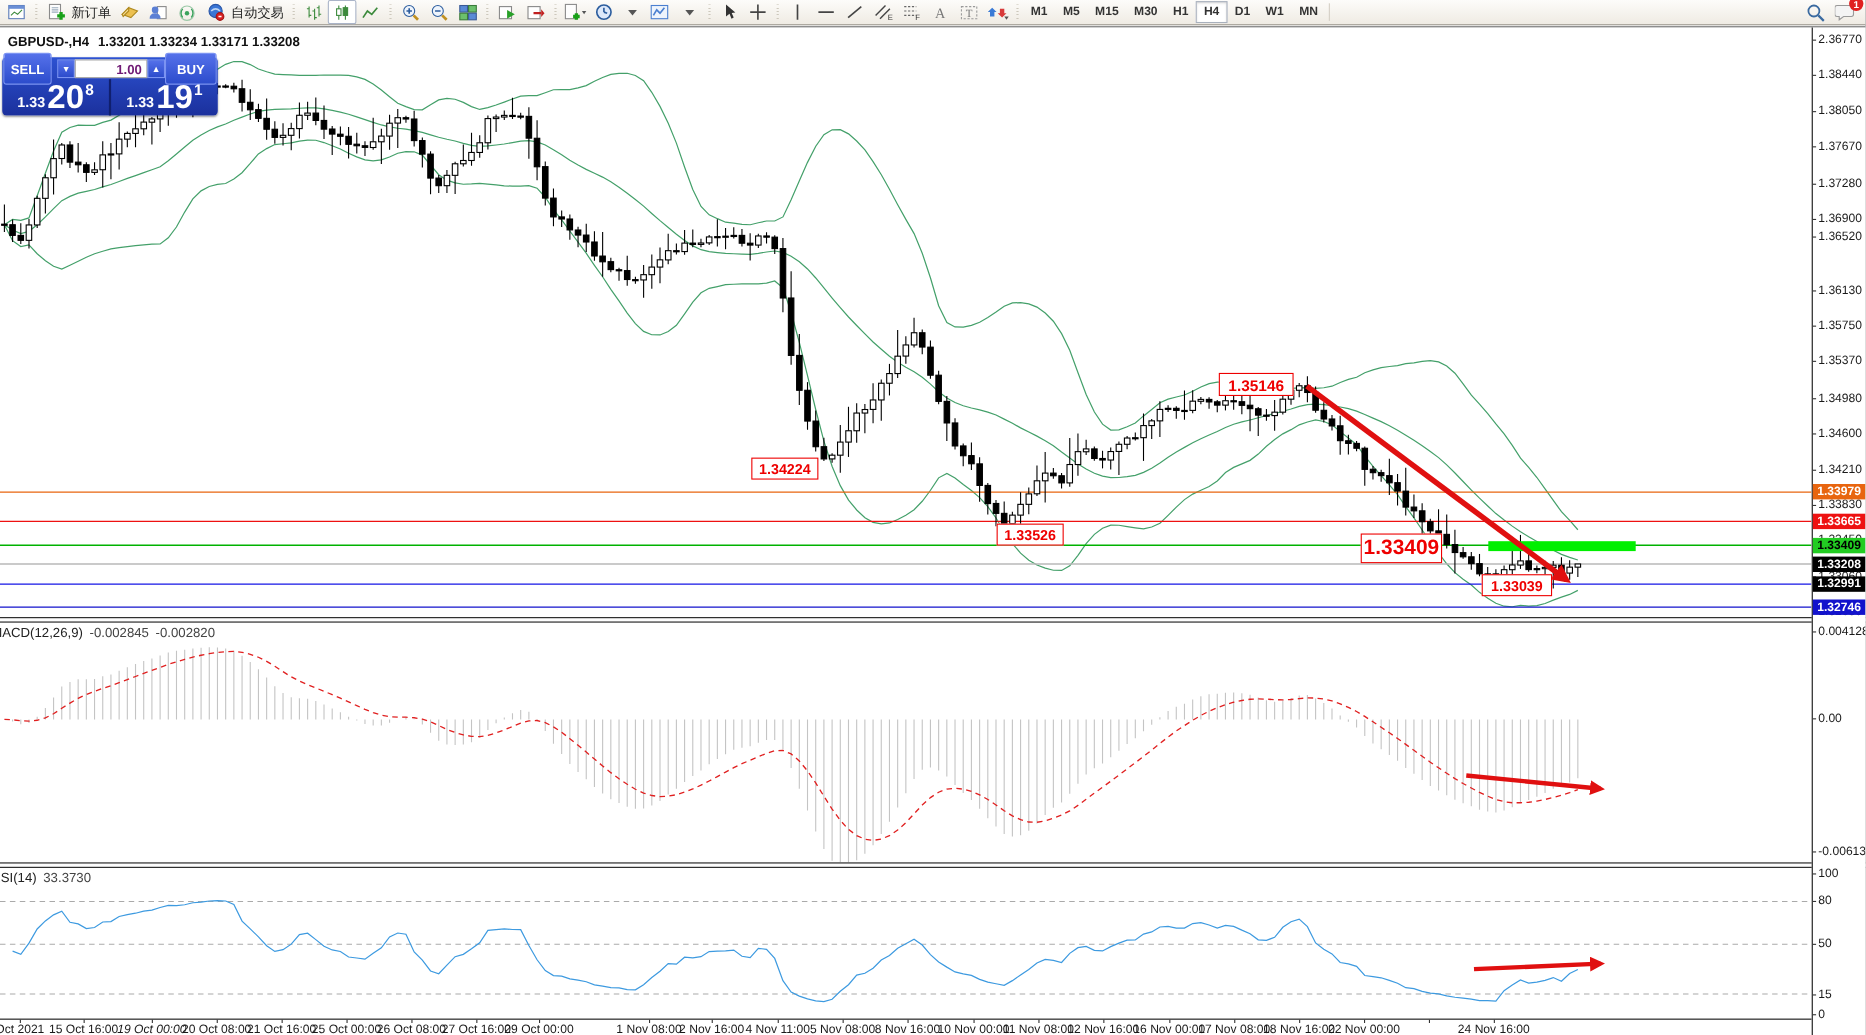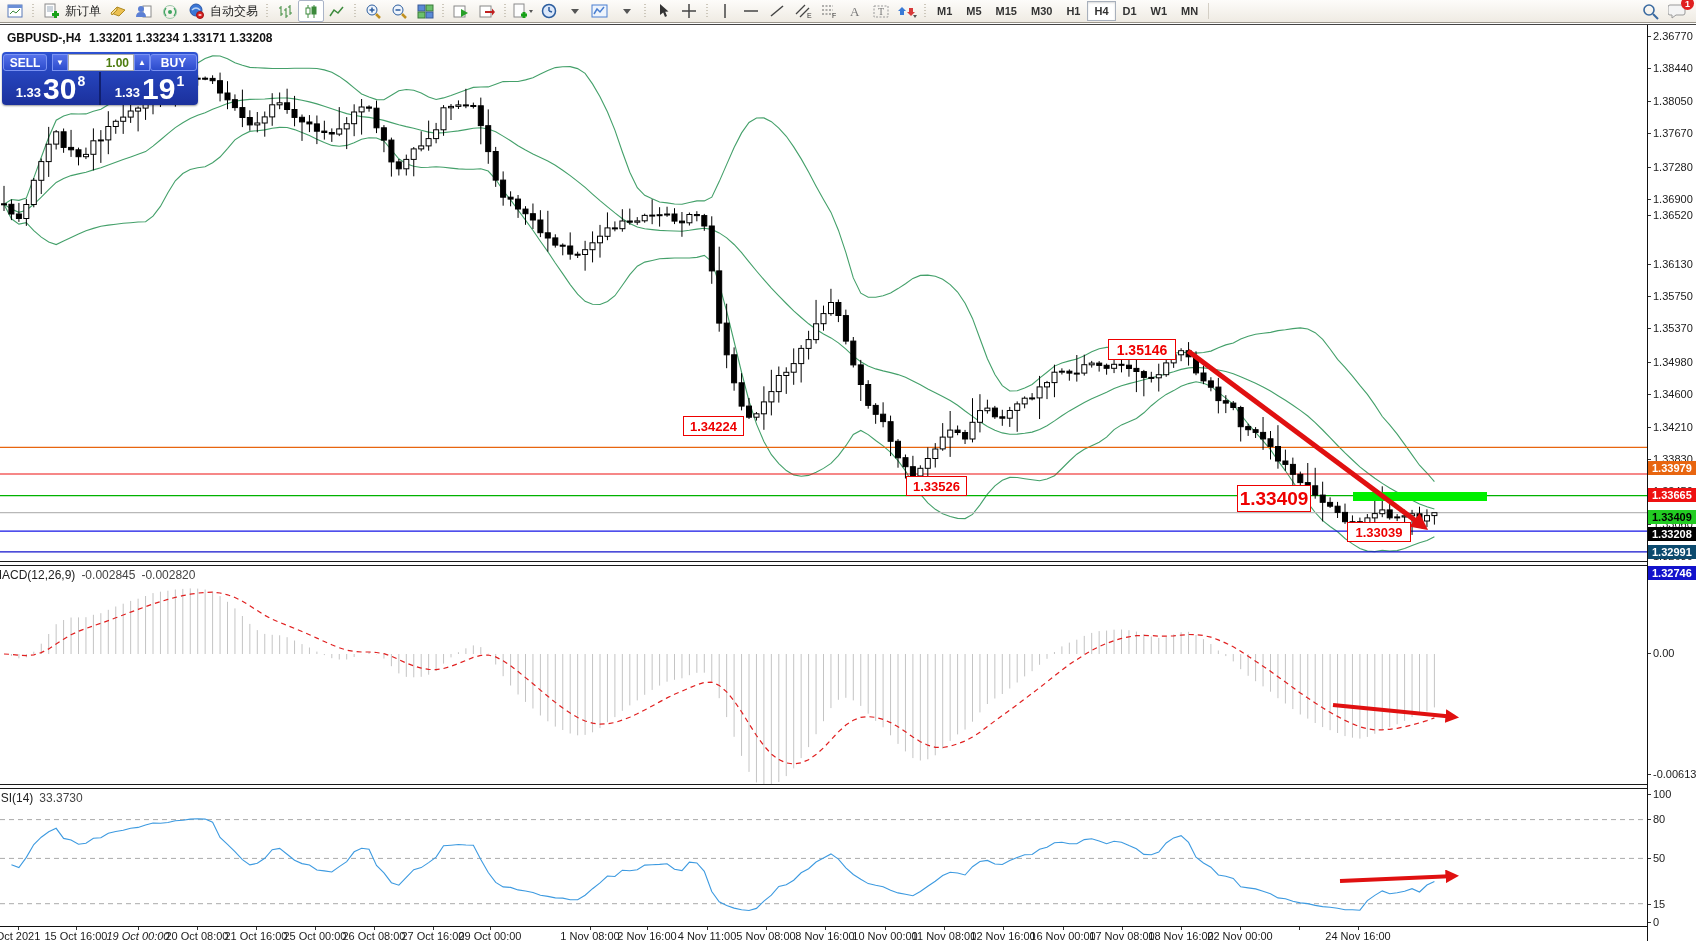--- a/index.html
+++ b/index.html
@@ -32,39 +32,39 @@
   #sep1{top:536px;} #sep2{top:759px;}
   #chart-title{position:absolute;left:7px;top:6px;font-size:12px;font-weight:bold;color:#111;z-index:6;}
   #chart-title .ohlc{margin-left:8px;font-weight:bold;}
   .ind-label{position:absolute;top:2px;left:-8px;font-size:12px;color:#222;z-index:6;white-space:nowrap;}
   .ind-label .v{margin-left:6px;color:#444;margin-top:16px;}
   
   #price-axis{position:absolute;left:1647px;top:0;width:49px;height:917px;background:#fff;border-left:1px solid #111;z-index:9;}
   .ptick{position:absolute;left:5px;font-size:11px;color:#1a1a1a;white-space:nowrap;}
   .ptick::before{content:"";position:absolute;left:-5px;top:6px;width:3px;height:1px;background:#333;}
   .pbadge{position:absolute;left:0px;width:48px;height:14px;font-size:11px;line-height:14px;
-    padding-left:4px;box-sizing:border-box;font-weight:bold;z-index:3;margin-top:21px;}
+    padding-left:4px;box-sizing:border-box;font-weight:bold;z-index:3;}
   
   #time-axis{position:absolute;left:0;top:901px;width:1647px;height:16px;background:#fff;border-top:1px solid #111;z-index:7;}
   .tlab{position:absolute;top:3px;font-size:11px;color:#1a1a1a;transform:translateX(-50%);white-space:nowrap;}
   .ttick{position:absolute;top:0;width:1px;height:3px;background:#333;}
   
   .anno{position:absolute;background:#fff;border:1px solid #ee0000;color:#ee0000;
     display:flex;align-items:center;justify-content:center;font-weight:bold;z-index:5;letter-spacing:0;}
   
   #trade-panel{position:absolute;left:2px;top:27px;width:196px;height:53px;z-index:7;border-radius:4px;
     background:linear-gradient(#2d52d2,#1b309c);box-shadow:0 1px 2px rgba(0,0,0,.4);color:#fff;}
   #tp-top{display:flex;align-items:center;height:19px;padding:1px 1px 0 1px;}
-  .tp-btn{height:17px;border:1px solid #7b93f2;border-radius:3px;color:#fff;font-size:12px;font-weight:bold;
+  .tp-btn{height:29px;border:1px solid #7b93f2;border-radius:3px;color:#fff;font-size:12px;font-weight:bold;
     background:linear-gradient(#5571ea,#2c4ccc);display:flex;align-items:center;justify-content:center;}
   #tp-sell{width:44px;} #tp-buy{width:48px;margin-left:auto;}
   #tp-vol{display:flex;align-items:center;margin-left:5px;height:17px;}
   .spin{width:16px;height:17px;font-size:8px;color:#fff;background:linear-gradient(#5571ea,#2c4ccc);
     border:1px solid #7b93f2;display:flex;align-items:center;justify-content:center;}
-  #vol-input{width:56px;height:15px;border:1px solid #aaa;font-size:12px;font-weight:bold;text-align:right;padding:0 4px;color:#4d7c0f;}
+  #vol-input{width:56px;height:15px;border:1px solid #aaa;font-size:12px;font-weight:bold;text-align:right;padding:0 4px;color:#701a75;}
   #tp-prices{display:flex;height:33px;}
   .tp-half{flex:1;display:flex;align-items:flex-end;justify-content:center;padding-bottom:2px;}
   #tp-ask-half{border-left:2px solid #101f6e;}
   .tp-small{font-size:13px;font-weight:bold;margin:0 2px 3px 0;}
   .tp-big{font-size:30px;font-weight:bold;line-height:28px;}
   .tp-sup{font-size:14px;font-weight:bold;margin:0 0 14px 1px;}
 </style>
 </head>
 <body>
 
@@ -732,21 +732,21 @@
           <div id="tp-vol">
             <button class="spin">▼</button>
             <input id="vol-input" value="1.00" style="">
             <button class="spin">▲</button>
           </div>
           <button class="tp-btn" id="tp-buy">BUY</button>
         </div>
         <div id="tp-prices">
           <div class="tp-half">
             <span class="tp-small">1.33</span>
-            <span class="tp-big">30</span>
+            <span class="tp-big">20</span>
             <span class="tp-sup">8</span>
           </div>
           <div class="tp-half" id="tp-ask-half">
             <span class="tp-small">1.33</span>
             <span class="tp-big">19</span>
             <span class="tp-sup">1</span>
           </div>
         </div>
       </div>
       <div id="annos">
@@ -1053,21 +1053,21 @@
         <div class="ptick" style="top: 363px;">1.34600</div>
         <div class="ptick" style="top: 396px;">1.34210</div>
         <div class="ptick" style="top: 428px;">1.33830</div>
         <div class="ptick" style="top: 460px;">1.33450</div>
         <div class="ptick" style="top: 493px;">1.33060</div>
         <div class="ptick" style="top: 525px;">1.32680</div>
         <div class="pbadge" style="top: 415px; background: rgb(232, 101, 15); color: rgb(255, 255, 255);">1.33979</div>
         <div class="pbadge" style="top: 442px; background: rgb(238, 17, 17); color: rgb(255, 255, 255);">1.33665</div>
         <div class="pbadge" style="top: 464px; background: rgb(34, 204, 34); color: rgb(0, 0, 0);">1.33409</div>
         <div class="pbadge" style="top: 481px; background: rgb(0, 0, 0); color: rgb(255, 255, 255);">1.33208</div>
-        <div class="pbadge" style="top: 499px; background: #0c4a6e; color: rgb(255, 255, 255);">1.32991</div>
+        <div class="pbadge" style="top: 499px; background: #000000; color: rgb(255, 255, 255);">1.32991</div>
         <div class="pbadge" style="top: 520px; background: rgb(18, 18, 204); color: rgb(255, 255, 255);">1.32746</div>
         <div class="ptick" style="top: 543px;">0.004128</div>
         <div class="ptick" style="top: 622px;">0.00</div>
         <div class="ptick" style="top: 743px;">-0.006132</div>
         <div class="ptick" style="top: 763px;">100</div>
         <div class="ptick" style="top: 788px;">80</div>
         <div class="ptick" style="top: 827px;">50</div>
         <div class="ptick" style="top: 873px;">15</div>
         <div class="ptick" style="top: 891px;">0</div>
       </div>

